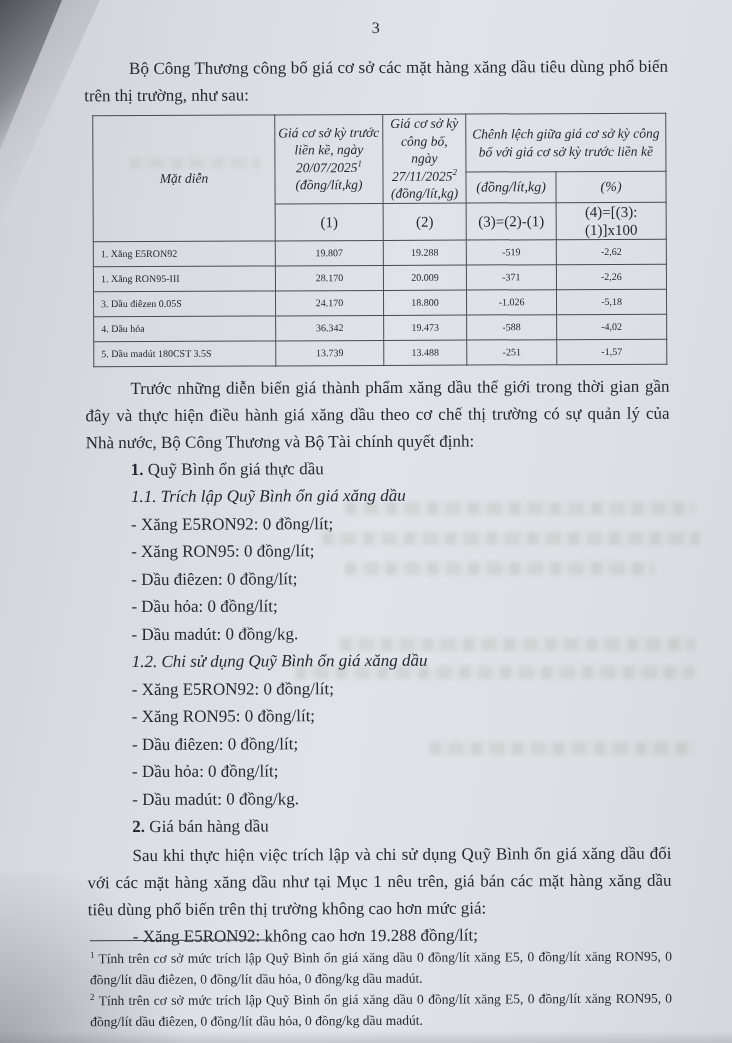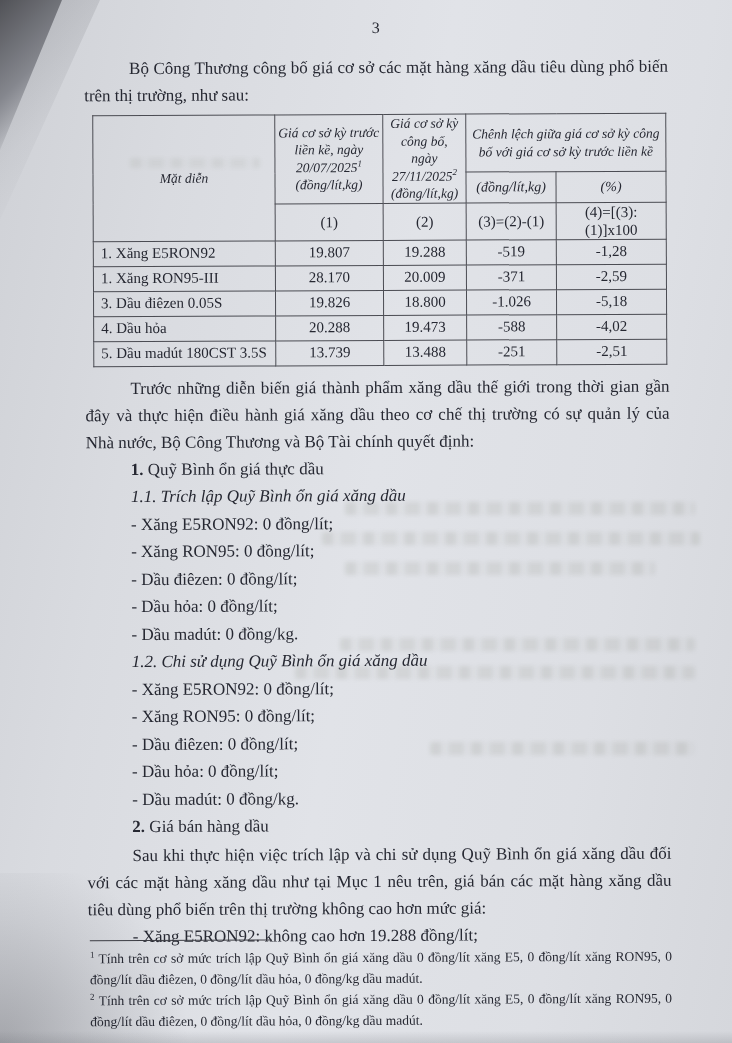--- a/index.html
+++ b/index.html
@@ -77,21 +77,21 @@
     font-style: italic; font-weight: normal;
     font-size: 13.5px; line-height: 17.5px;
     text-align: center; vertical-align: middle;
   }
   table.price .r1 { height: 56px; }
   table.price .r2 th { height: 29px; font-size: 14px; }
   table.price .idx th { height: 25px; font-style: normal; font-size: 15px; font-weight: normal; line-height: 18px; }
   table.price .unit { display: block; }
   table.price sup { font-size: 9px; line-height: 0; }
   table.price td {
-    font-size: 15px; height: 25px; text-align: center; vertical-align: middle;
+    font-size: 10px; height: 25px; text-align: center; vertical-align: middle;
   }
   table.price td.name { text-align: left; padding-left: 7px; }
   
   .mid p { margin: 0 0 0 45px; line-height: 27.5px; font-size: 17px; text-indent: 0; }
   .h-num { font-weight: bold; }
   .h-italic { font-style: italic; }
   .tail-item { margin: 0 0 0 45px; line-height: 28px; font-size: 17px; }
   .sec2-para { margin-top: 1px; }
   
   .footnotes {
@@ -153,49 +153,49 @@
             <th>(3)=(2)-(1)</th>
             <th>(4)=[(3):(1)]x100</th>
           </tr>
         </thead>
         <tbody>
           <tr>
             <td class="name">1. Xăng E5RON92</td>
             <td>19.807</td>
             <td>19.288</td>
             <td>-519</td>
-            <td>-1,28</td>
+            <td>-2,62</td>
           </tr>
           <tr>
             <td class="name">1. Xăng RON95-III</td>
             <td>28.170</td>
             <td>20.009</td>
             <td>-371</td>
-            <td>-2,59</td>
+            <td>-2,26</td>
           </tr>
           <tr>
             <td class="name">3. Dầu điêzen 0.05S</td>
-            <td>19.826</td>
+            <td>24.170</td>
             <td>18.800</td>
             <td>-1.026</td>
             <td>-5,18</td>
           </tr>
           <tr>
             <td class="name">4. Dầu hỏa</td>
-            <td>20.288</td>
+            <td>36.342</td>
             <td>19.473</td>
             <td>-588</td>
             <td>-4,02</td>
           </tr>
           <tr>
             <td class="name">5. Dầu madút 180CST 3.5S</td>
             <td>13.739</td>
             <td>13.488</td>
             <td>-251</td>
-            <td>-2,51</td>
+            <td>-1,57</td>
           </tr>
         </tbody>
       </table>
 
       <p class="para">Trước những diễn biến giá thành phẩm xăng dầu thế giới trong thời gian gần đây và thực hiện điều hành giá xăng dầu theo cơ chế thị trường có sự quản lý của Nhà nước, Bộ Công Thương và Bộ Tài chính quyết định:</p>
 
       <div class="mid">
         <p><span class="h-num">1.</span> <span>Quỹ Bình ổn giá thực dầu</span></p>
         <p class="h-italic">1.1. Trích lập Quỹ Bình ổn giá xăng dầu</p>
         <p>- Xăng E5RON92: 0 đồng/lít;</p>

